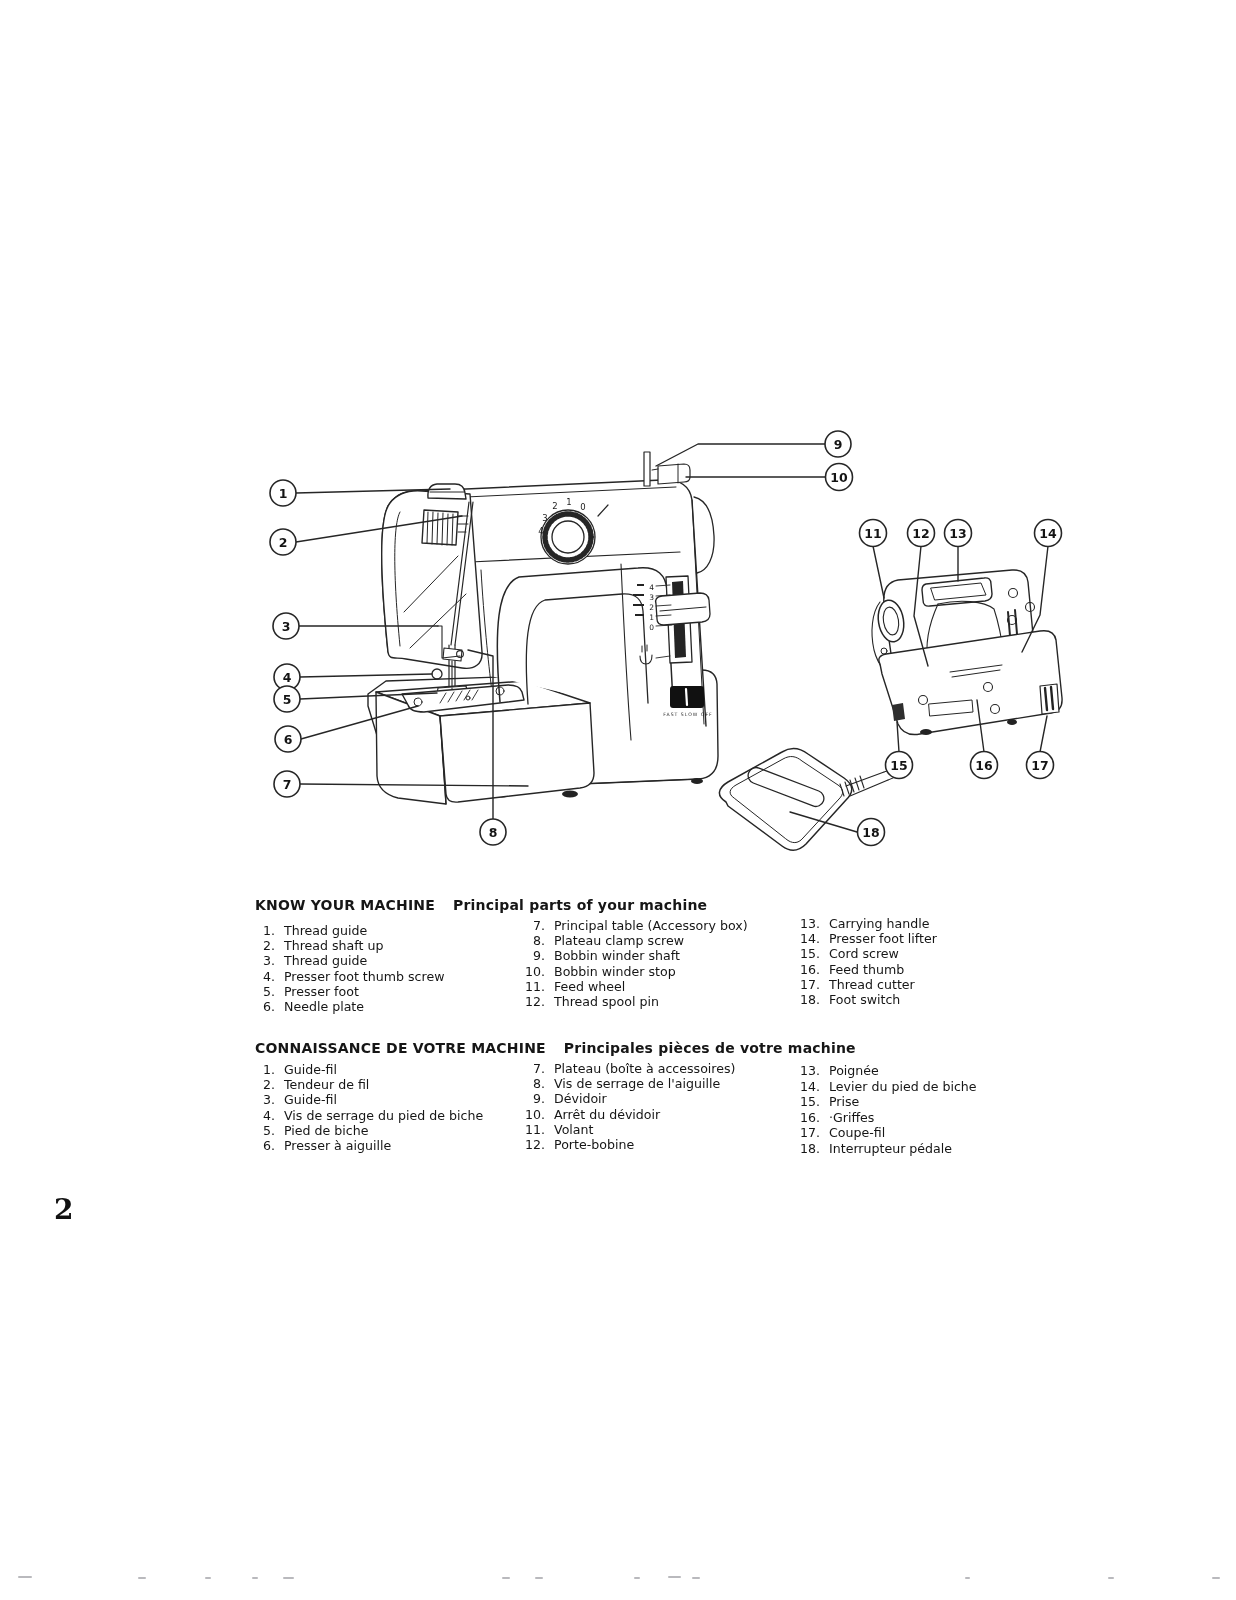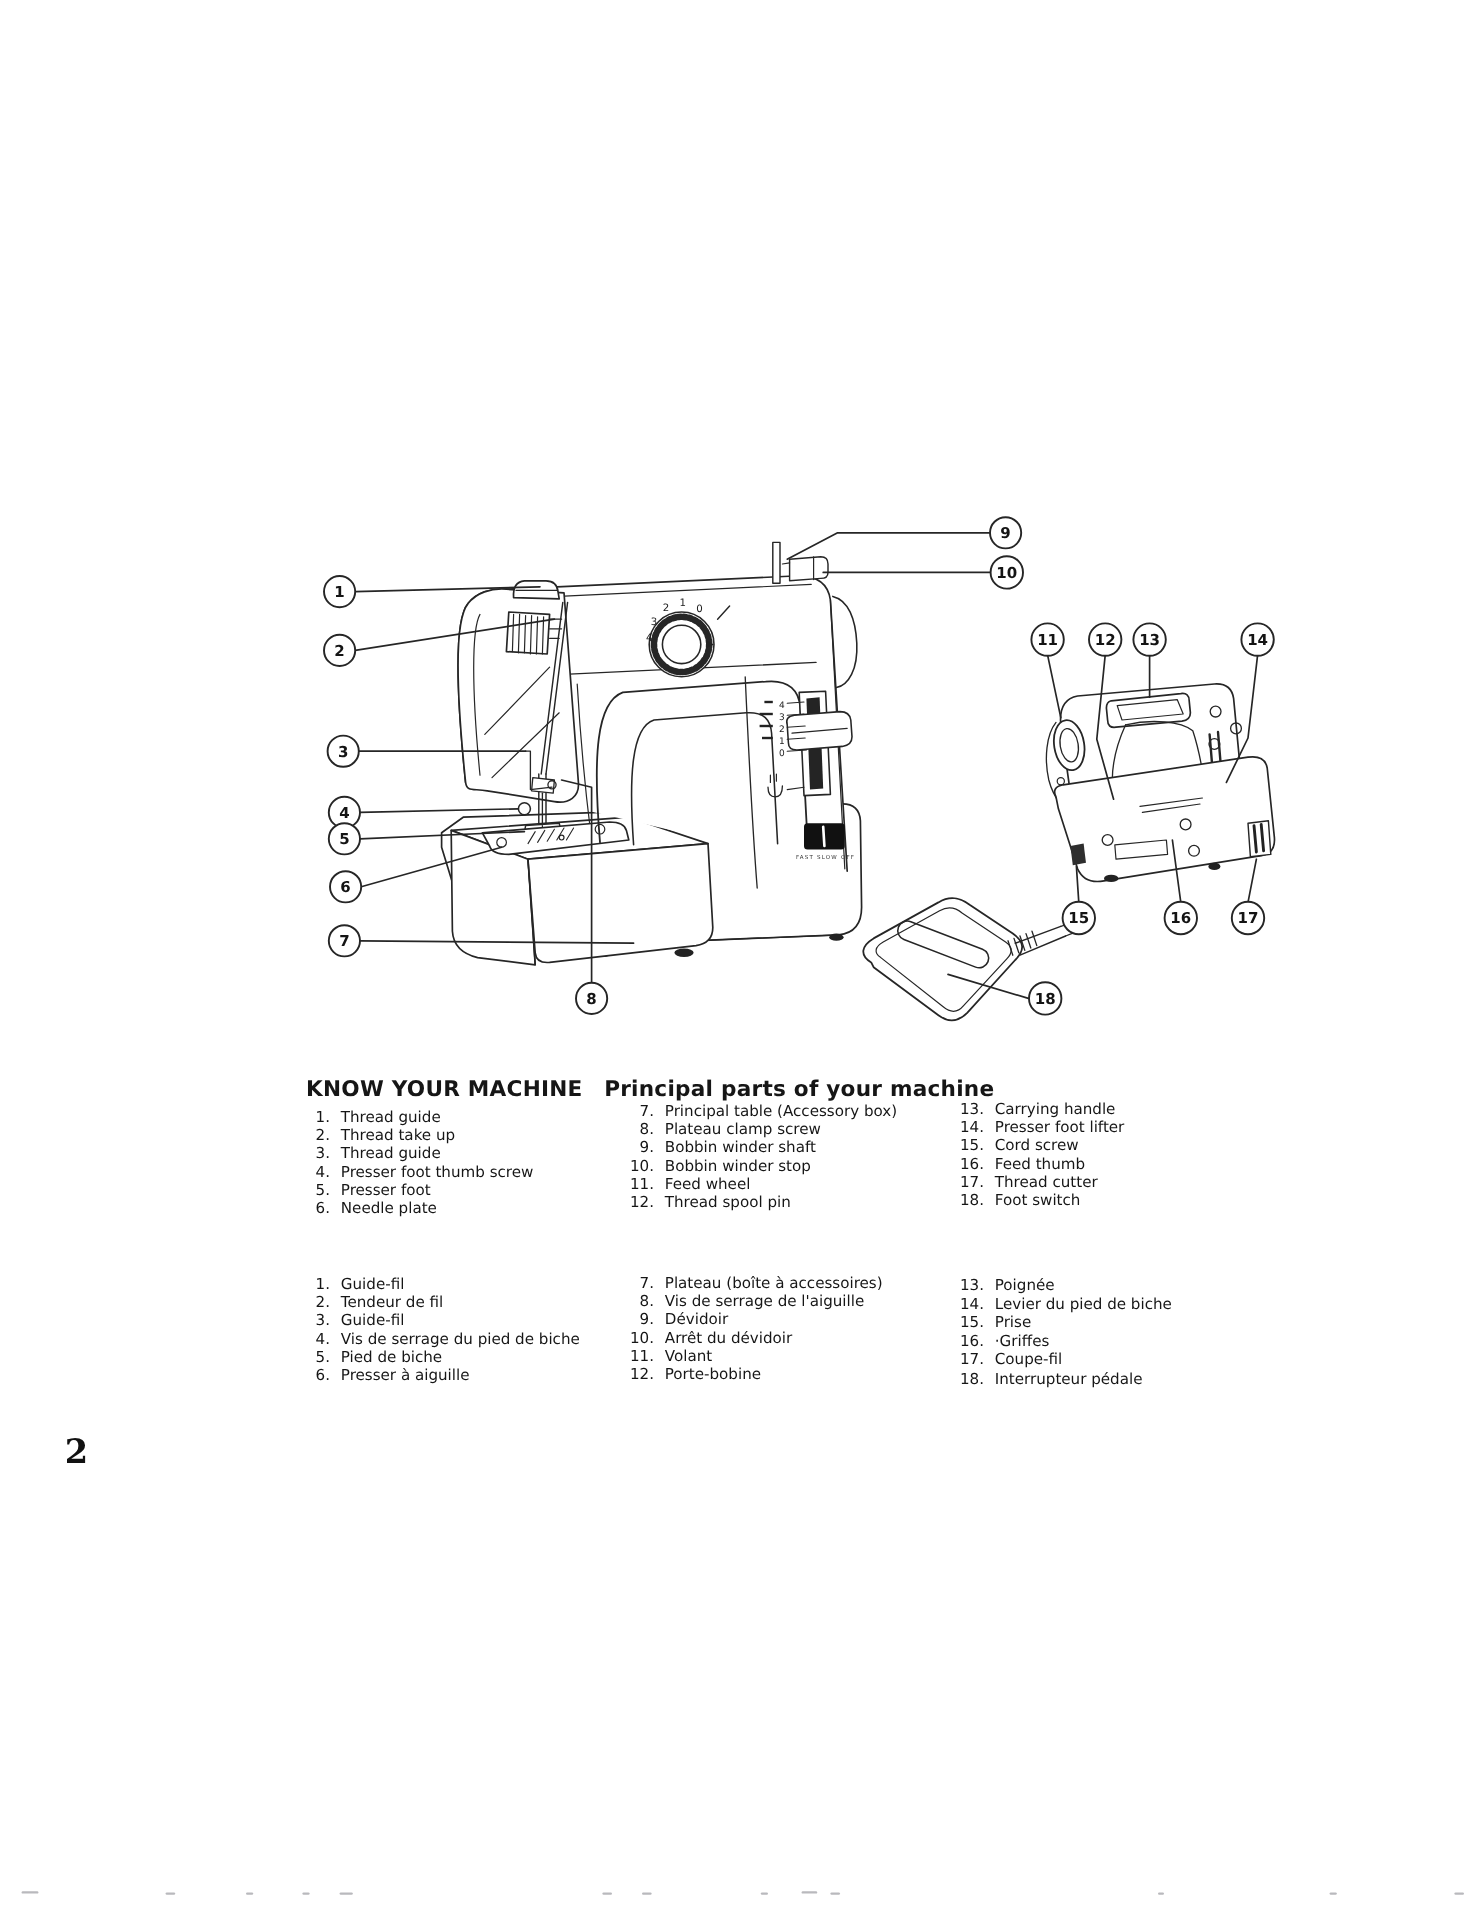--- a/index.html
+++ b/index.html
@@ -2,21 +2,21 @@
 <html><head>
 <meta charset="utf-8">
 <style>
   html,body{margin:0;padding:0;}
   body{
     width:1236px;height:1600px;position:relative;background:#ffffff;
     font-family:"DejaVu Sans",sans-serif;color:#161616;overflow:hidden;
   }
   .page{position:absolute;inset:0;background:#fff;}
   svg.diagram{position:absolute;left:0;top:0;}
-  .heading{position:absolute;font-size:18px;font-weight:bold;white-space:nowrap;letter-spacing:.2px;}
+  .heading{position:absolute;font-size:14px;font-weight:bold;white-space:nowrap;letter-spacing:.2px;}
   .heading .sub{margin-left:18px;}
   .col{position:absolute;font-size:12.6px;line-height:15.2px;white-space:nowrap;}
   .col.fr3{line-height:15.6px;}
   .row{display:flex;}
   .num{display:inline-block;text-align:right;margin-right:9px;flex:0 0 auto;}
   .c1 .num{width:20px;}
   .c2 .num{width:26px;}
   .c3 .num{width:28px;}
   .pageno{
     position:absolute;left:54px;top:1193px;
@@ -279,21 +279,21 @@
     <span>KNOW YOUR MACHINE</span><span class="sub">Principal parts of your machine</span>
   </div>
 
   <div class="col c1" style="left:255px;top:923px;">
     <div class="row">
         <span class="num">1.</span>
         <span>Thread guide</span>
       </div>
     <div class="row">
         <span class="num">2.</span>
-        <span>Thread take up</span>
+        <span>Thread shaft up</span>
       </div>
     <div class="row">
         <span class="num">3.</span>
         <span>Thread guide</span>
       </div>
     <div class="row">
         <span class="num">4.</span>
         <span>Presser foot thumb screw</span>
       </div>
     <div class="row">
@@ -353,20 +353,23 @@
     <div class="row">
         <span class="num">17.</span>
         <span>Thread cutter</span>
       </div>
     <div class="row">
         <span class="num">18.</span>
         <span>Foot switch</span>
       </div>
   </div>
 
+  <div class="heading" style="left:255px;top:1040px;">
+    <span>CONNAISSANCE DE VOTRE MACHINE</span><span class="sub">Principales pièces de votre machine</span>
+  </div>
 
   <div class="col c1" style="left:255px;top:1062px;">
     <div class="row">
         <span class="num">1.</span>
         <span>Guide-fil</span>
       </div>
     <div class="row">
         <span class="num">2.</span>
         <span>Tendeur de fil</span>
       </div>

